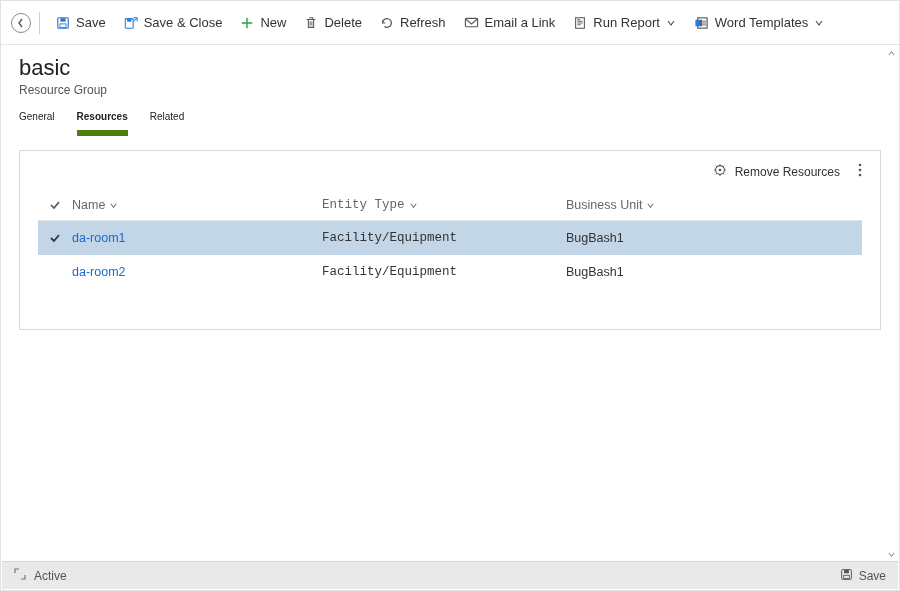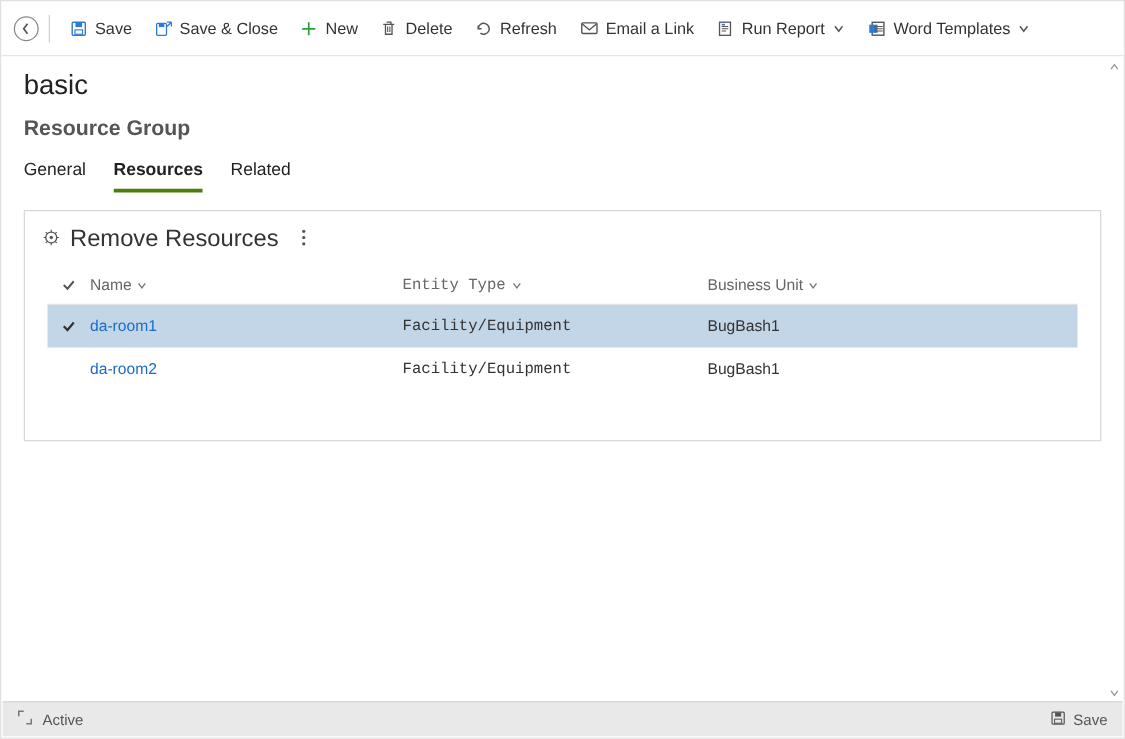--- a/index.html
+++ b/index.html
@@ -8,29 +8,29 @@
   
   .cmdbar { display:flex; align-items:center; height:44px; padding:0 10px; border-bottom:1px solid #e5e5e5; gap:2px; }
   .cmdbar .sep { width:1px; height:22px; background:#d0d0d0; margin:0 6px; }
   .cmd-btn { display:inline-flex; align-items:center; gap:6px; padding:4px 8px; cursor:pointer; color:#333; }
   .cmd-btn .icon svg { display:block; }
   .caret svg { display:block; }
   .circle-btn { width:20px;height:20px;display:inline-flex;align-items:center;justify-content:center;border:1px solid #888;border-radius:50%;cursor:pointer; }
   
   .record-header { padding:10px 28px 0 18px; }
   .record-title { font-size:22px; font-weight:400; color:#222; }
-  .record-subtitle { font-size:17px; color:#555; margin-top:12px;font-weight:bold; }
-  
-  .tabs { display:flex; gap:22px; padding:14px 18px 0 18px; font-size:14px; }
+  .record-subtitle { font-size:12px; color:#555; margin-top:2px; }
+  
+  .tabs { display:flex; gap:22px; padding:14px 18px 0 18px; font-size:10px; }
   .tab { padding-bottom:8px; cursor:pointer; color:#222; }
-  .tab.active { font-weight:600; border-bottom:3px solid #4d7c0f; }
+  .tab.active { font-weight:600; border-bottom:6px solid #4d7c0f; }
   
   .content-wrap { padding:14px 18px 0 18px; }
   .panel { border:1px solid #d8d8d8; background:#fff; }
-  .panel-toolbar { display:flex; justify-content:flex-start; align-items:center; gap:14px; padding:10px 14px 8px 14px; font-size:19px; color:#333; }
+  .panel-toolbar { display:flex; justify-content:flex-end; align-items:center; gap:14px; padding:10px 14px 8px 14px; font-size:12px; color:#333; }
   .panel-toolbar .action { display:inline-flex; align-items:center; gap:8px; cursor:pointer; }
   .more-dots { cursor:pointer; padding:2px 4px; }
   
   .grid { padding:0 18px 40px 18px; }
   .grid-header, .grid-row { display:flex; align-items:center; font-size:12.5px; }
   .col-sel { width:34px; display:flex; justify-content:center; }
   .col-name { flex: 0 0 250px; }
   .col-entity { flex: 0 0 244px; font-family: Liberation Mono, monospace; }
   .col-bu { flex: 1 1 auto; }
   .grid-header { color:#666; border-bottom:1px solid #e3e3e3; padding:8px 0; }

